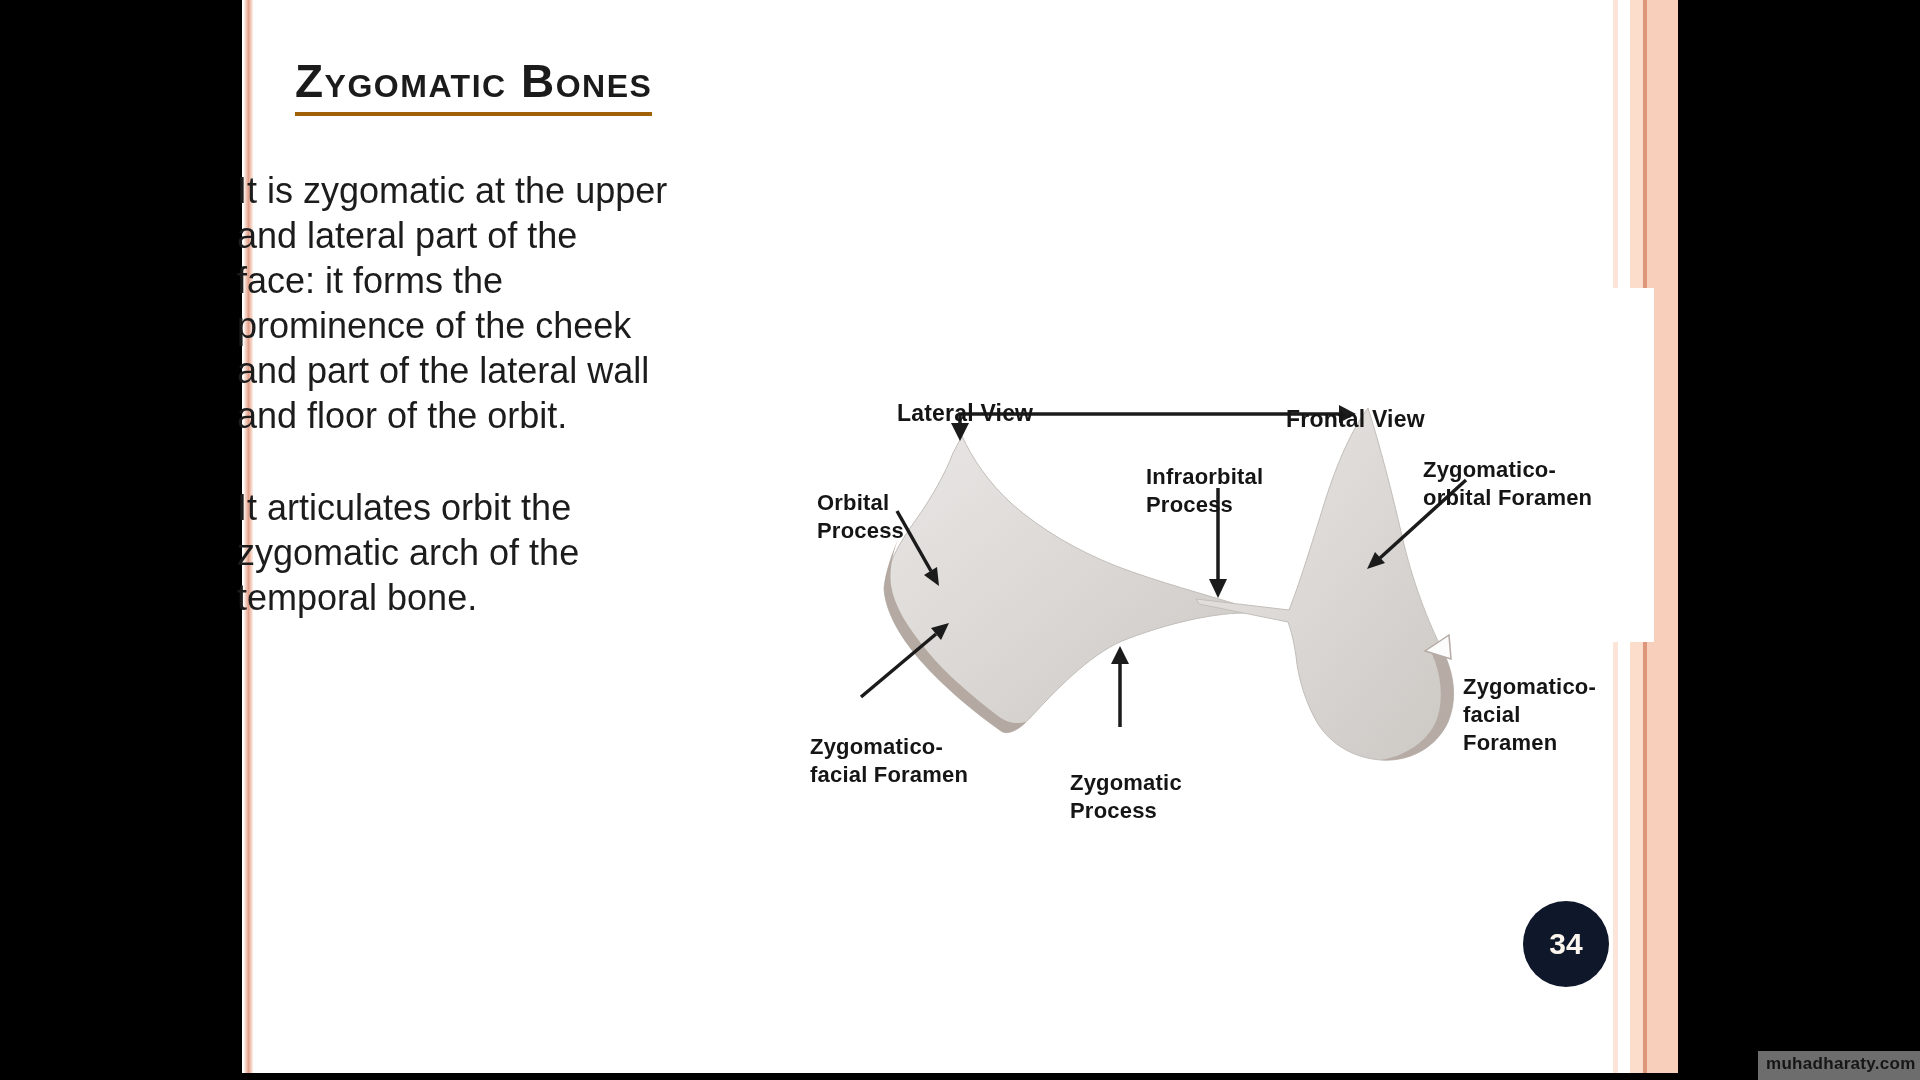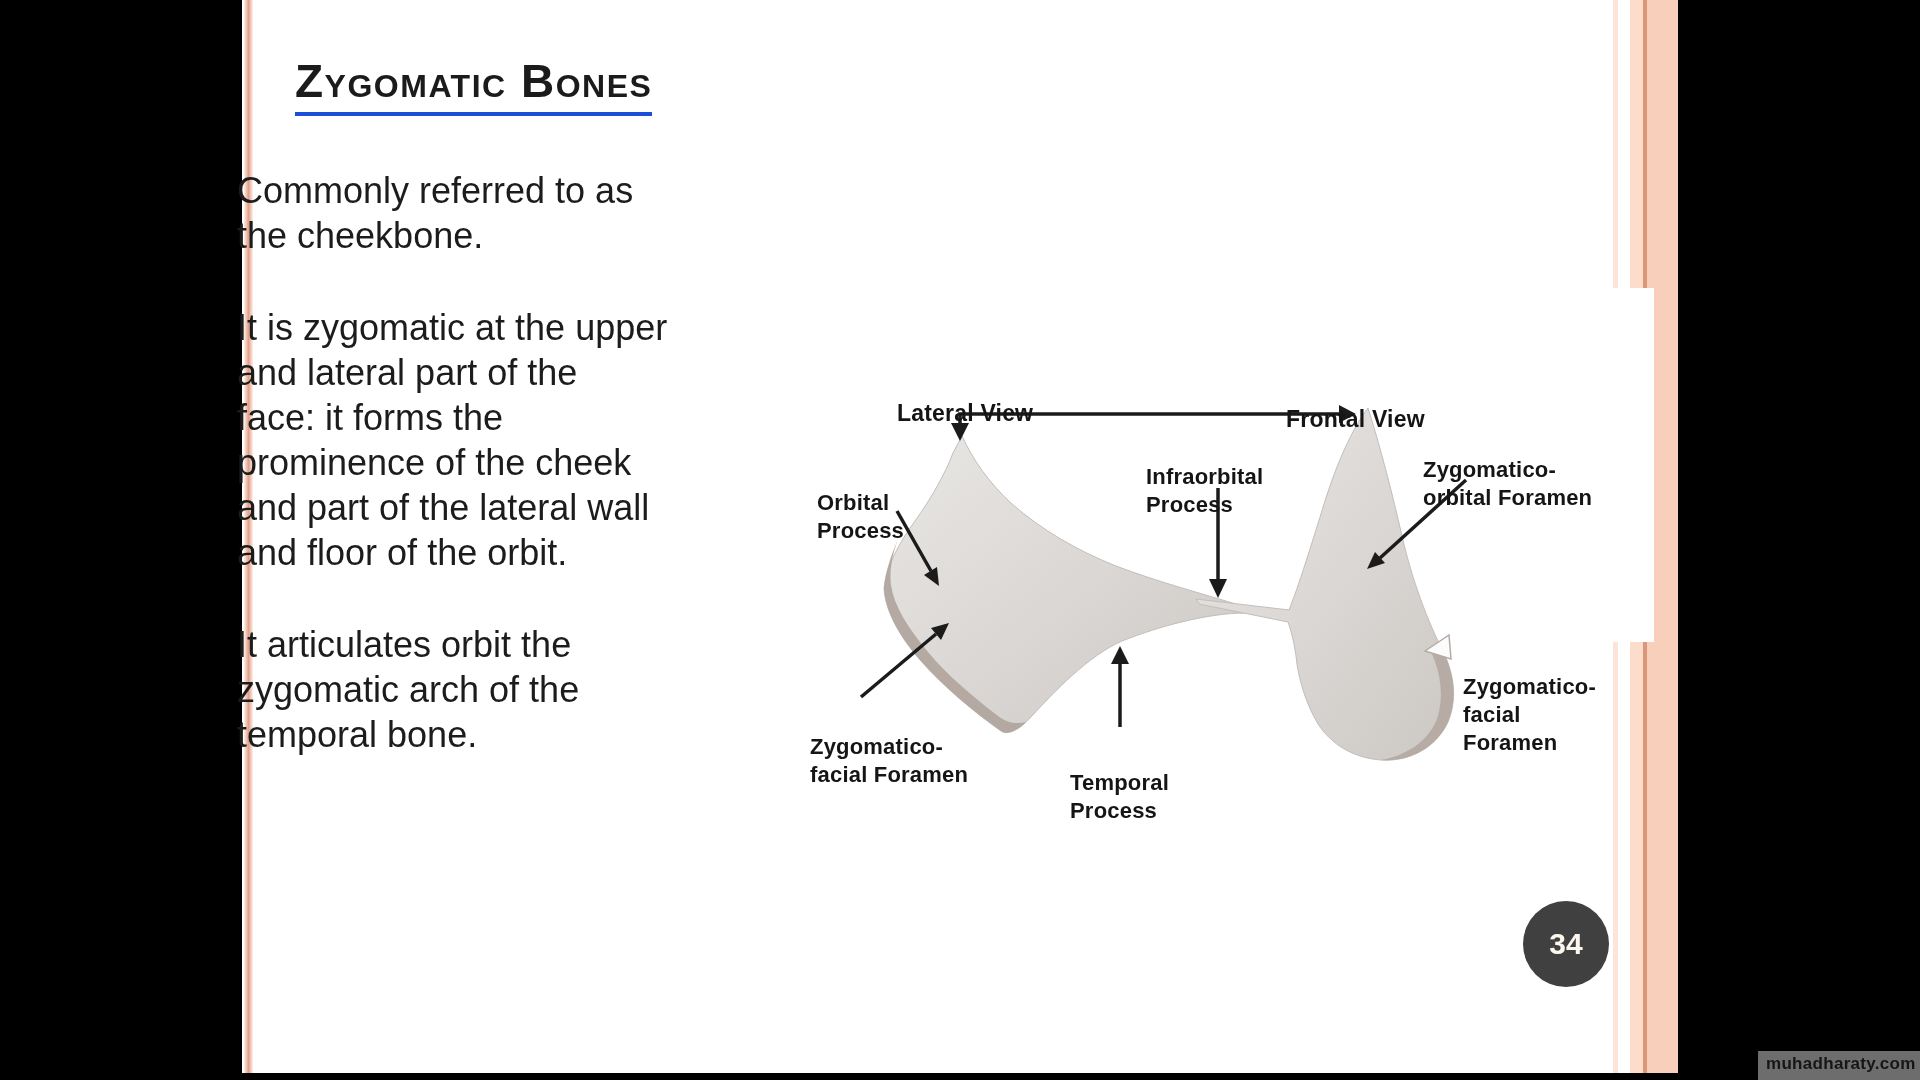--- a/index.html
+++ b/index.html
@@ -27,21 +27,21 @@
   #stripe-b{left:1630px;width:13px;background:#fcdccb;}
   #stripe-c{left:1643px;width:4px;background:#dc9679;}
   #stripe-d{left:1647px;width:31px;background:#f8cfba;}
   
   #title{
     left:295px;top:56px;
     font-size:46px;font-weight:700;letter-spacing:1.5px;
     font-variant-caps:small-caps;
     color:#1b1b1b;
     display:inline-block;
-    border-bottom:4px solid #1d4ed8;
+    border-bottom:4px solid #a16207;
     padding-bottom:5px;
     line-height:1.1;
   }
   
   #body-text{
     left:237px;top:168px;width:440px;
     font-size:36px;line-height:45px;color:#1c1c1c;
   }
   #body-text .para{margin:0 0 47px 0;}
   
@@ -90,21 +90,20 @@
 <div class="abs" id="slide"></div>
 <div class="abs" id="left-accent"></div>
 <div class="abs stripe" id="stripe-a"></div>
 <div class="abs stripe" id="stripe-b"></div>
 <div class="abs stripe" id="stripe-c"></div>
 <div class="abs stripe" id="stripe-d"></div>
 
 <div class="abs" id="title">Zygomatic Bones</div>
 
 <div class="abs" id="body-text">
-  <p class="para"><span class="ln">Commonly referred to as</span><br><span class="ln">the cheekbone.</span></p>
   <p class="para"><span class="ln">It is zygomatic at the upper</span><br><span class="ln">and lateral part of the</span><br><span class="ln">face: it forms the</span><br><span class="ln">prominence of the cheek</span><br><span class="ln">and part of the lateral wall</span><br><span class="ln">and floor of the orbit.</span></p>
   <p class="para"><span class="ln">It articulates orbit the</span><br><span class="ln">zygomatic arch of the</span><br><span class="ln">temporal bone.</span></p>
 </div>
 
 <svg class="abs" id="diagram-svg" viewBox="660 280 1010 530">
   <defs>
     <linearGradient id="boneGrad" x1="0" y1="0" x2="1" y2="1">
       <stop offset="0" stop-color="#e9e7e5"></stop>
       <stop offset="1" stop-color="#ccc8c4"></stop>
     </linearGradient>
@@ -140,20 +139,20 @@
   </g>
   <polygon points="1425,651 1449,635 1451,659" fill="#fcfcfc" stroke="#b5aaa3" stroke-width="1.5"></polygon>
 </svg>
 
 <div class="abs dlabel dview" id="lbl-lateral-view"><span class="ln">Lateral View</span></div>
 <div class="abs dlabel dview" id="lbl-frontal-view"><span class="ln">Frontal View</span></div>
 <div class="abs dlabel" id="lbl-orbital-process"><span class="ln">Orbital</span><br><span class="ln">Process</span></div>
 <div class="abs dlabel" id="lbl-infraorbital-process"><span class="ln">Infraorbital</span><br><span class="ln">Process</span></div>
 <div class="abs dlabel" id="lbl-zyg-orbital-foramen"><span class="ln">Zygomatico-</span><br><span class="ln">orbital Foramen</span></div>
 <div class="abs dlabel" id="lbl-zyg-facial-foramen-lat"><span class="ln">Zygomatico-</span><br><span class="ln">facial Foramen</span></div>
-<div class="abs dlabel" id="lbl-temporal-process"><span class="ln">Temporal</span><br><span class="ln">Process</span></div>
+<div class="abs dlabel" id="lbl-temporal-process"><span class="ln">Zygomatic</span><br><span class="ln">Process</span></div>
 <div class="abs dlabel" id="lbl-zyg-facial-foramen-front"><span class="ln">Zygomatico-</span><br><span class="ln">facial</span><br><span class="ln">Foramen</span></div>
 
-<div class="abs" id="page-badge" style="background: #404040;">
+<div class="abs" id="page-badge" style="background: #0f172a;">
   <span>34</span>
 </div>
 
 <div class="abs" id="watermark">muhadharaty.com</div>
 
 </body></html>

